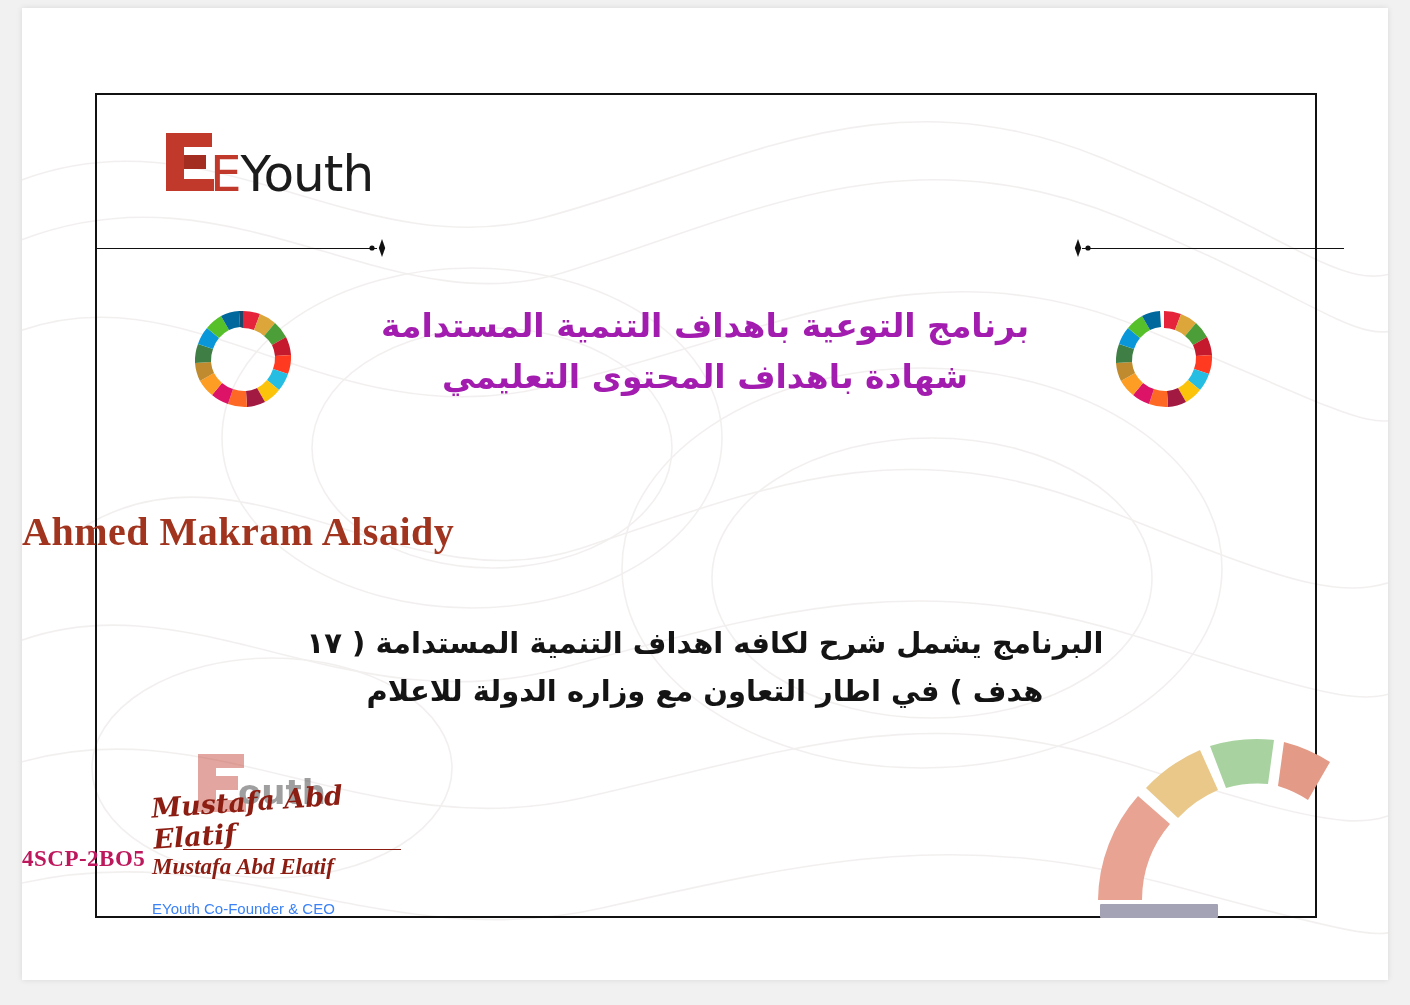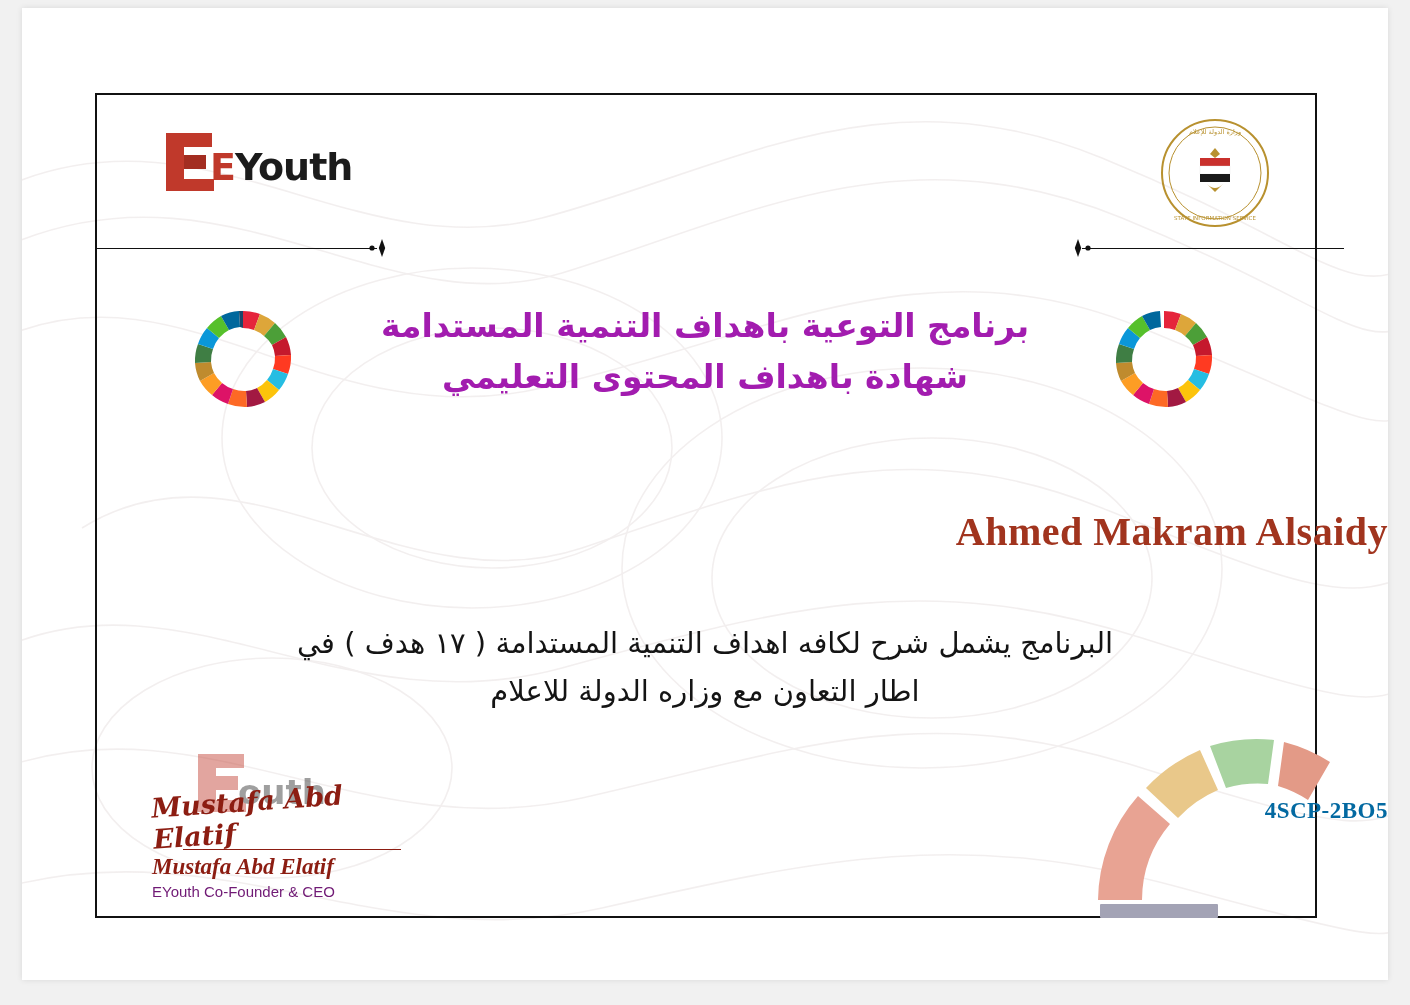--- a/index.html
+++ b/index.html
@@ -77,22 +77,22 @@
   .eyouth-logo .mark {
     position: absolute;
     left: 0; top: 0;
     width: 56px; height: 62px;
   }
   .eyouth-logo .word {
     position: absolute;
     left: 48px;
     top: 14px;
     font-family: "DejaVu Sans", sans-serif;
-    font-weight: bold;
-    font-size: 38px;
+    font-weight: normal;
+    font-size: 50px;
     letter-spacing: -1px;
     color: #1b1b1b;
   }
   .eyouth-logo .word .y { color: #c0392b; }
 
   
   .emblem {
     position: absolute;
     right: 118px;
     top: 110px;
@@ -121,36 +121,36 @@
     font-weight: bold;
     font-size: 33px;
     line-height: 1.55;
     color: #a21caf;
     letter-spacing: 0px;
   }
   .recipient {
     position: absolute;
     left: 0; right: 0;
     top: 500px;
-    text-align: right;
+    text-align: left;
     font-family: "Liberation Serif", serif;
     font-weight: bold;
     font-size: 40px;
     color: #a1341e;
     letter-spacing: 0.5px;
   }
   .ar-body {
     position: absolute;
     left: 250px;
     right: 250px;
     top: 612px;
     text-align: center;
     direction: rtl;
     font-family: "DejaVu Sans", sans-serif;
-    font-weight: normal;
+    font-weight: bold;
     font-size: 29px;
     line-height: 1.65;
     color: #141414;
   }
 
   
   .sig-block {
     position: absolute;
     left: 130px;
     top: 775px;
@@ -184,32 +184,32 @@
   .sig-name {
     font-family: "Liberation Serif", serif;
     font-style: italic;
     font-weight: bold;
     font-size: 23px;
     color: #8c1d12;
   }
   .sig-role {
     font-family: "Liberation Sans", sans-serif;
     font-size: 15px;
-    color: #701a75;
-    margin-top: 3px;
+    color: #3b82f6;
+    margin-top: 20px;
   }
   .cert-code {
     position: absolute;
     left: 0; right: 0;
-    top: 790px;
-    text-align: right;
+    top: 838px;
+    text-align: left;
     font-family: "Liberation Serif", serif;
     font-weight: bold;
     font-size: 23px;
-    color: #0369a1;
+    color: #be185d;
     letter-spacing: 0.5px;
   }
   
   .arcs {
     position: absolute;
     right: 40px;
     bottom: 40px;
     width: 260px;
     height: 260px;
     pointer-events: none;
@@ -267,35 +267,20 @@
     <div class="eyouth-logo">
       <svg class="mark" viewBox="0 0 56 62">
         <path d="M4 2 H50 V16 H22 V24 H44 V38 H22 V48 H52 V60 H4 Z" fill="#c0392b"></path>
         <path d="M22 24 H44 V38 H22 Z" fill="#a32d21"></path>
       </svg>
       <div class="word">
         <span class="y">E</span><span>Youth</span>
       </div>
     </div>
 
-    <div class="emblem">
-      <svg viewBox="0 0 110 110" width="110" height="110">
-        <circle cx="55" cy="55" r="53" fill="none" stroke="#b8912f" stroke-width="2"></circle>
-        <circle cx="55" cy="55" r="46" fill="none" stroke="#b8912f" stroke-width="1"></circle>
-        <text x="55" y="16" font-size="6.5" fill="#b8912f" text-anchor="middle" font-family="DejaVu Sans, sans-serif">وزارة الدولة للإعلام</text>
-        <text x="55" y="102" font-size="5.5" fill="#b8912f" text-anchor="middle" font-family="DejaVu Sans, sans-serif">STATE INFORMATION SERVICE</text>
-        <g>
-          <rect x="40" y="40" width="30" height="8" fill="#c9302c"></rect>
-          <rect x="40" y="48" width="30" height="8" fill="#ffffff" stroke="#ddd" stroke-width="0.3"></rect>
-          <rect x="40" y="56" width="30" height="8" fill="#1a1a1a"></rect>
-          <path d="M55 30 L60 36 L55 40 L50 36 Z" fill="#b8912f"></path>
-          <path d="M47 66 q8 8 16 0 l-8 8 Z" fill="#b8912f"></path>
-        </g>
-      </svg>
-    </div>
 
     <div class="sdg-wheel left">
       <svg viewBox="0 0 112 112" width="112" height="112">
         <g transform="translate(56,56)">
           <g id="w1">
             <path d="M0,-48 A48,48 0 0,1 17,-45 L11,-29 A32,32 0 0,0 0,-31 Z" fill="#e5243b"></path>
             <path d="M17,-45 A48,48 0 0,1 32,-36 L21,-23 A32,32 0 0,0 11,-29 Z" fill="#dda63a"></path>
             <path d="M32,-36 A48,48 0 0,1 43,-22 L29,-14 A32,32 0 0,0 21,-23 Z" fill="#4c9f38"></path>
             <path d="M43,-22 A48,48 0 0,1 48,-4 L32,-3 A32,32 0 0,0 29,-14 Z" fill="#c5192d"></path>
             <path d="M48,-4 A48,48 0 0,1 45,15 L30,10 A32,32 0 0,0 32,-3 Z" fill="#ff3a21"></path>

